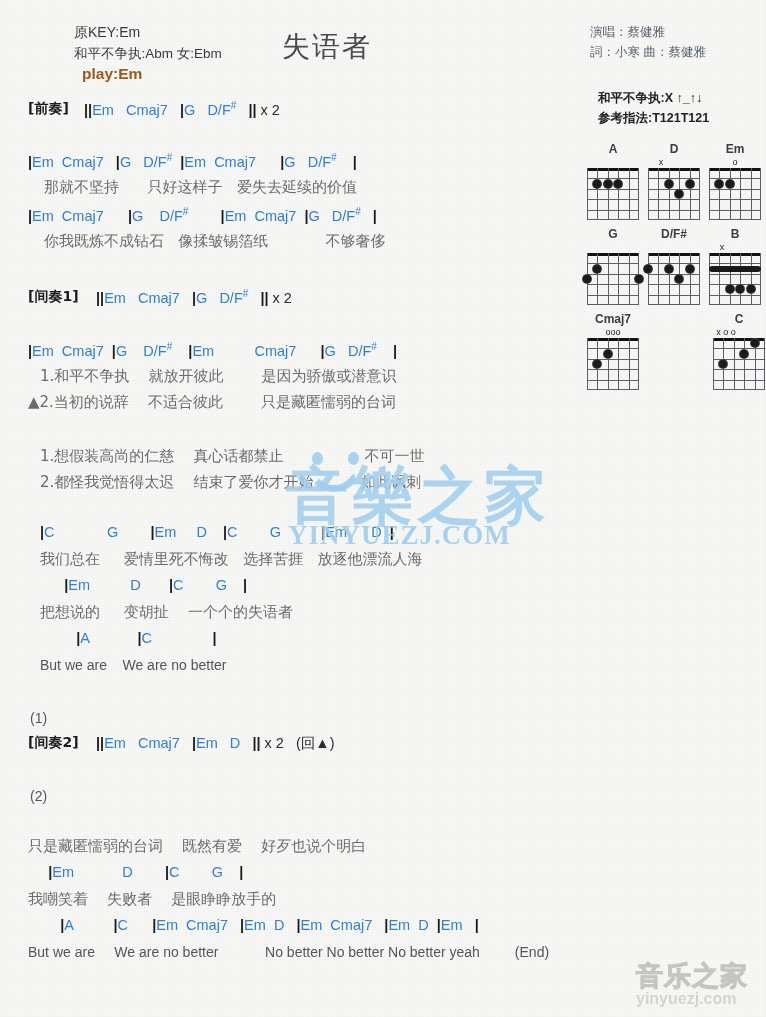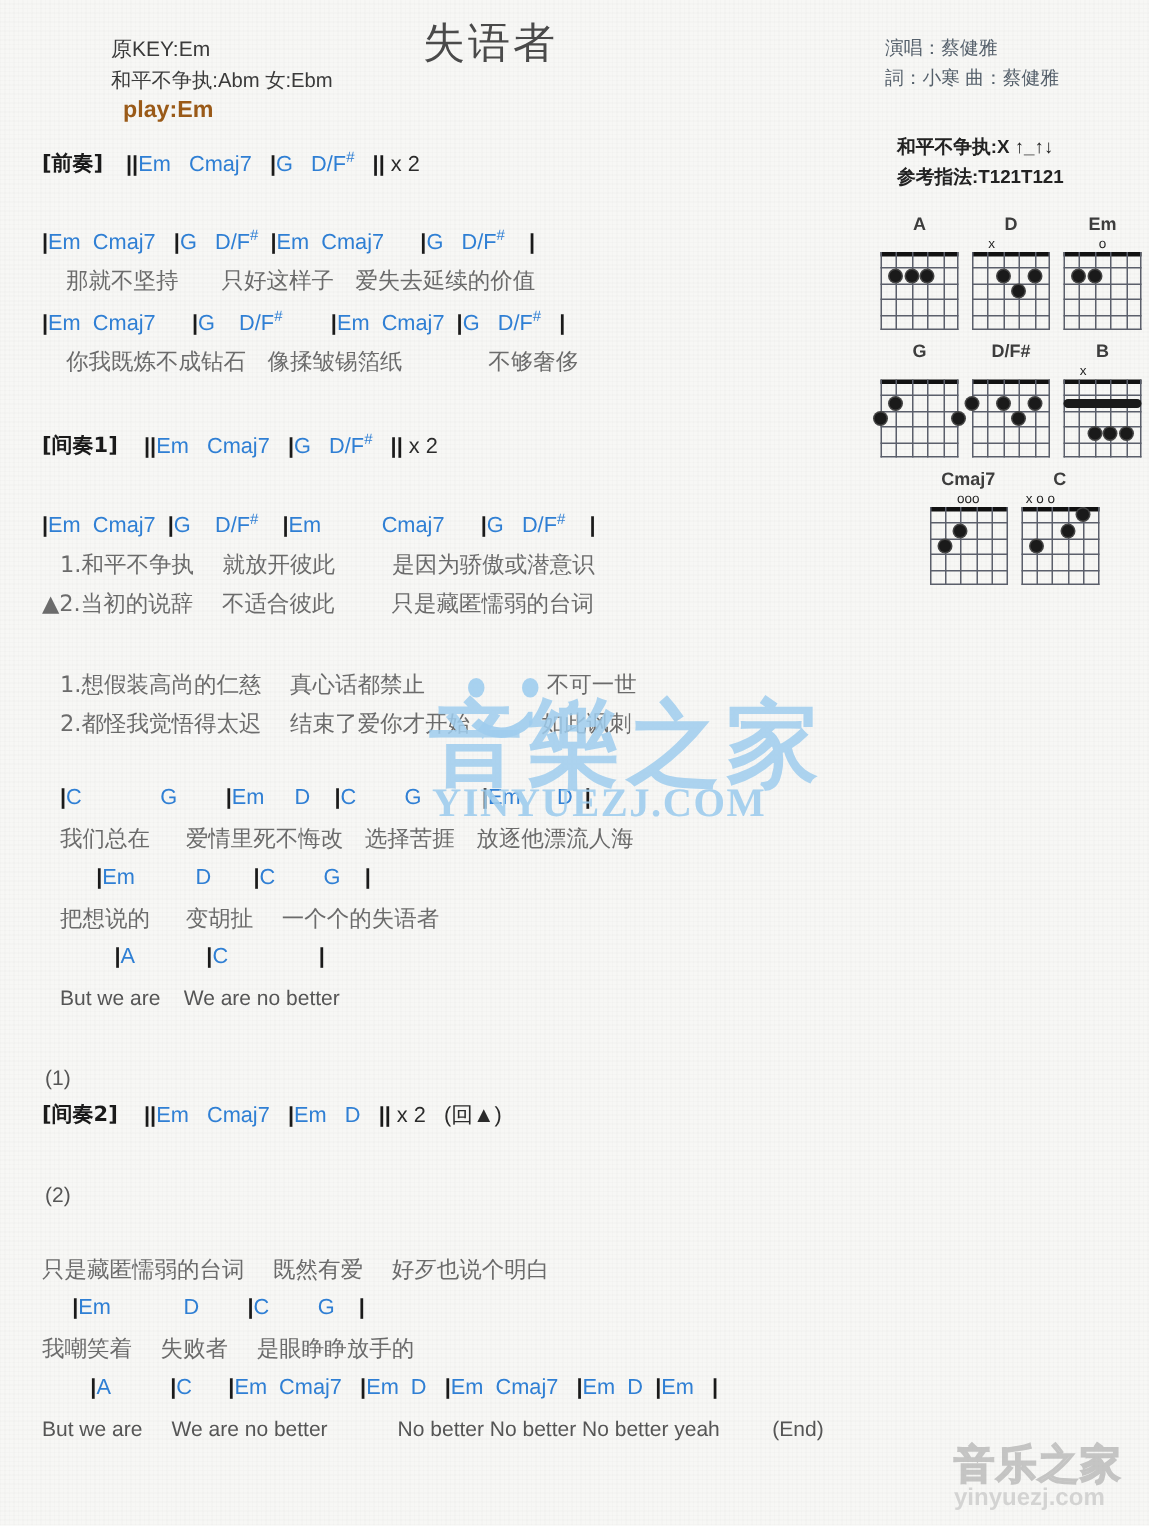--- a/index.html
+++ b/index.html
@@ -25,21 +25,21 @@
     font-size: 14px; color: #3a3a3a; line-height: 21px;
     white-space: nowrap;
   }
   .hdr-key .ln2 { font-size: 13.5px; }
   .hdr-play {
     position: absolute; left: 82px; top: 65px;
     font-size: 15.5px; color: #9a5a18; font-weight: 600;
     white-space: nowrap;
   }
   .song-title {
-    position: absolute; left: 0; top: 10px; width: 612px;
+    position: absolute; left: 0; top: 28px; width: 612px;
     text-align: center;
     font-size: 28px; color: #4a4a4a; letter-spacing: 2px;
     font-family: "DejaVu Sans", sans-serif;
     padding-left: 42px;
   }
   .credits {
     position: absolute; left: 590px; top: 22px;
     font-size: 12.5px; color: #55606b; line-height: 20px;
     white-space: nowrap;
   }
@@ -308,21 +308,21 @@
             <div class="hl" style="top: 31.2px;"></div>
             <div class="hl" style="top: 41.6px;"></div>
             <div class="hl" style="top: 51px;"></div>
             <div class="barre" style="left: 0px; width: 52px; top: 15.6px;"></div>
             <div class="dot" style="left: 20.8px; top: 36.4px;"></div>
             <div class="dot" style="left: 31.2px; top: 36.4px;"></div>
             <div class="dot" style="left: 41.6px; top: 36.4px;"></div>
           </div>
         </div>
       </div>
-      <div class="chordrow" style="justify-content: center;">
+      <div class="chordrow" style="justify-content: space-between;">
         <div class="chord">
           <div class="chord-name">Cmaj7</div>
           <div class="chord-open">
             <span style="left: 50%;">ooo</span>
           </div>
           <div class="grid">
             <div class="nut"></div>
             <div class="vl" style="left: 0px;"></div>
             <div class="vl" style="left: 10.4px;"></div>
             <div class="vl" style="left: 20.8px;"></div>

